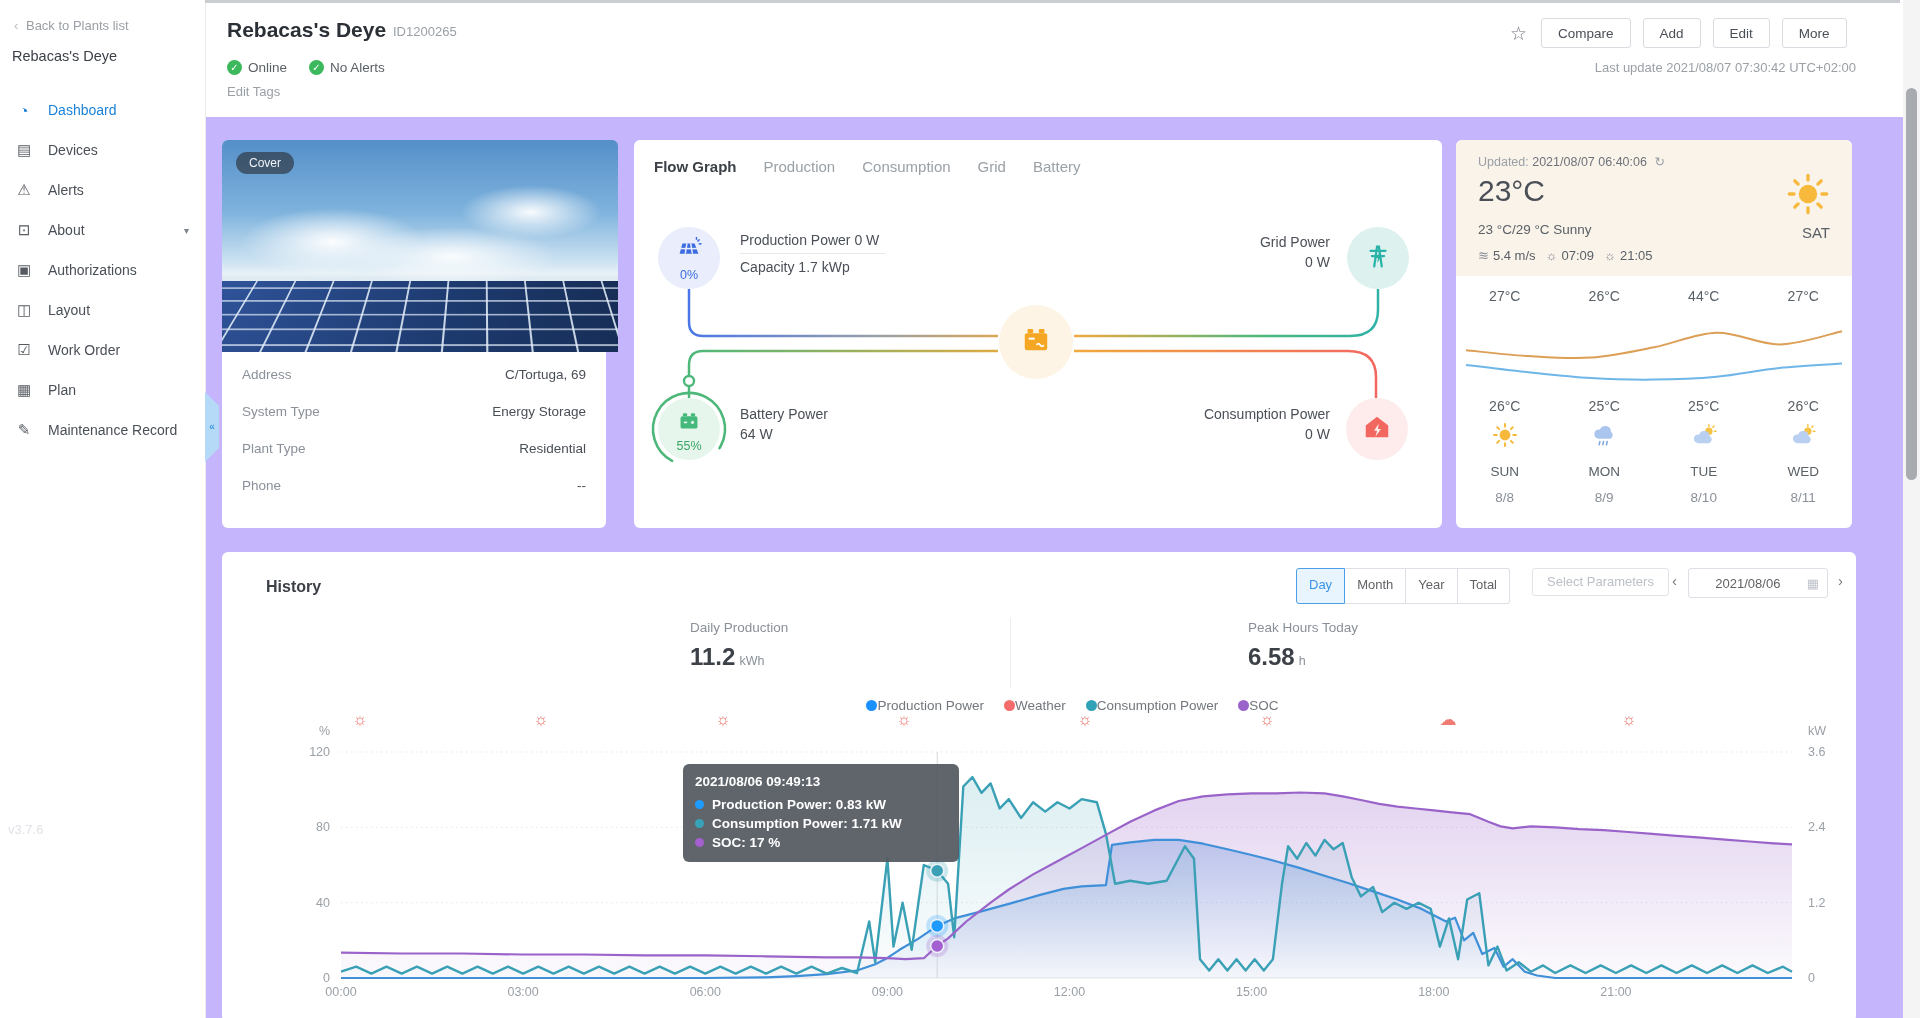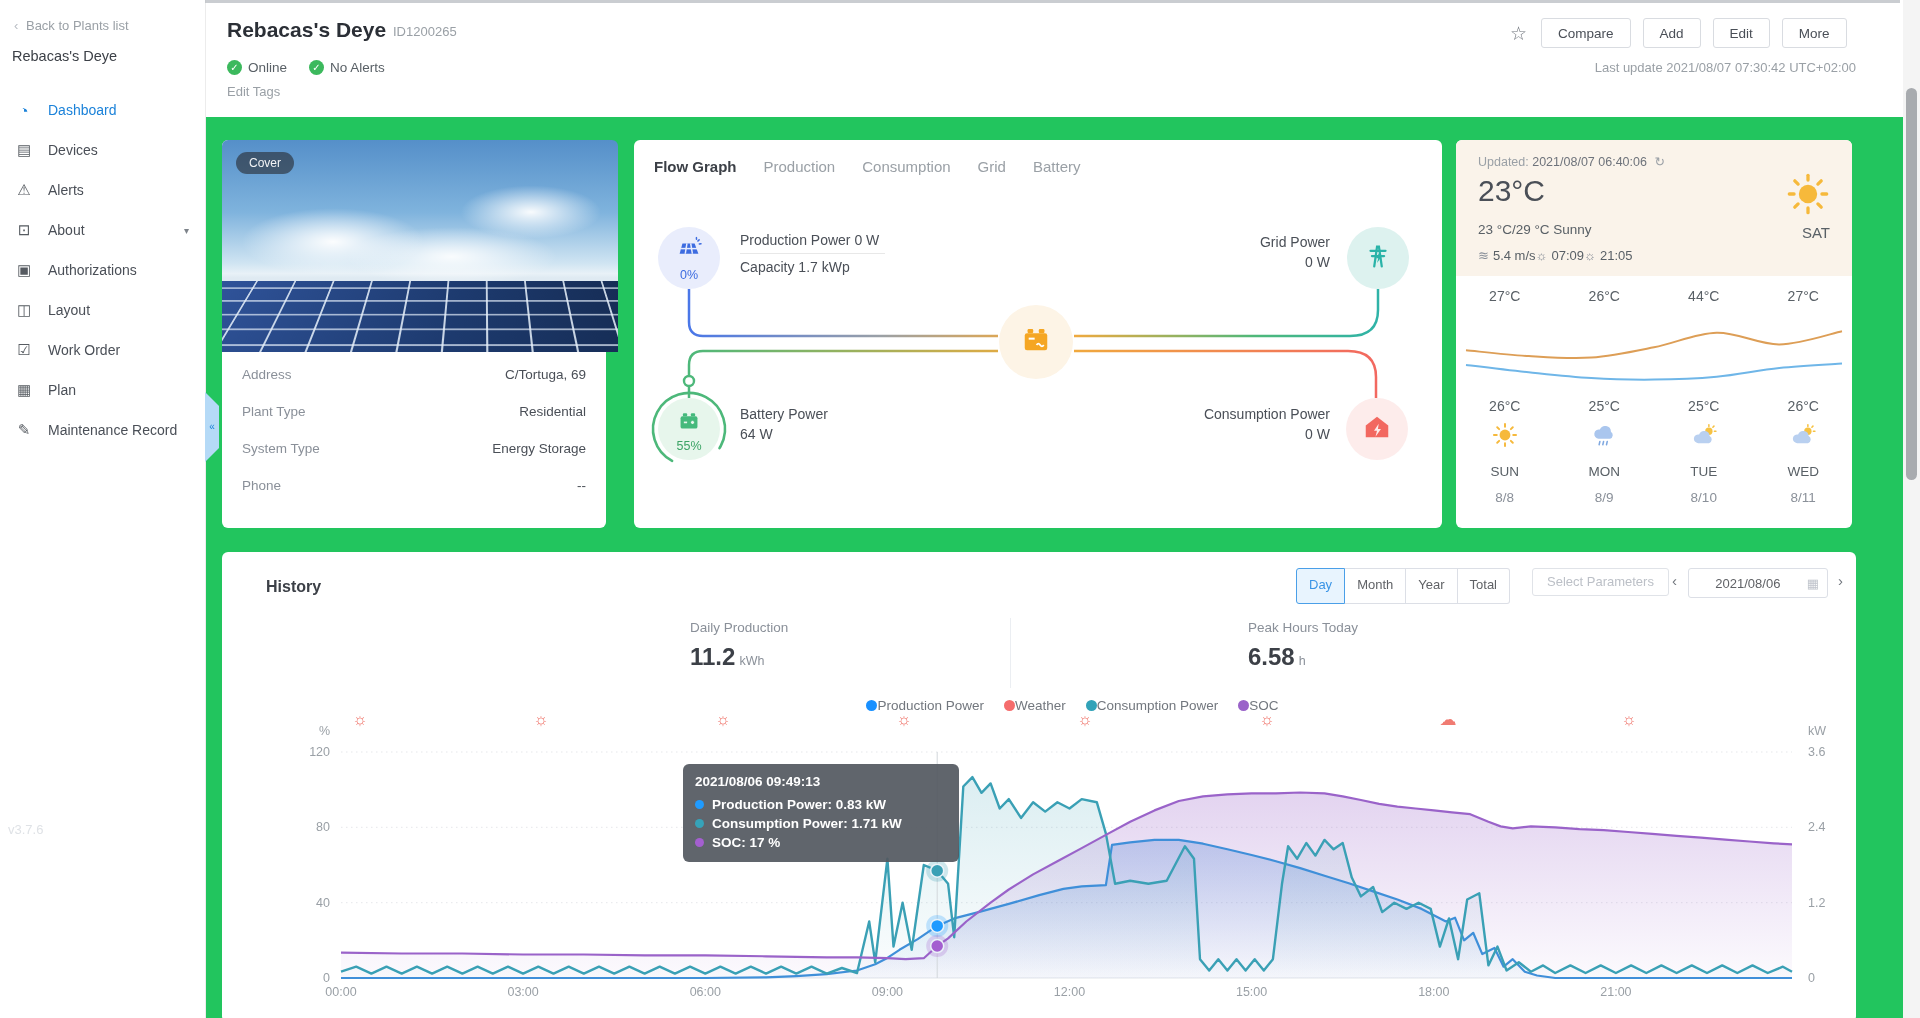--- a/index.html
+++ b/index.html
@@ -1,17 +1,17 @@
 <!DOCTYPE html>
 <html><head>
 <meta charset="utf-8">
 <style>
   html,body{margin:0;padding:0;width:1920px;height:1018px;overflow:hidden;
     font-family:"Liberation Sans",sans-serif;background:#fff;color:#4a4f57;}
-  .page{position:relative;width:1920px;height:1018px;overflow:hidden;background:#22c55e;}
+  .page{position:relative;width:1920px;height:1018px;overflow:hidden;background:#c4b5fd;}
   .abs{position:absolute;}
   
   .sidebar{position:absolute;left:0;top:0;width:205px;height:1018px;background:#fff;
     border-right:1px solid #ececec;z-index:5;}
   .back{position:absolute;left:14px;top:18px;font-size:13px;color:#9aa0a6;cursor:pointer;}
   .back .chev{color:#b9bec4;margin-right:4px;}
   .plant-name{position:absolute;left:12px;top:48px;font-size:14.5px;color:#3c4047;}
   .side-menu{position:absolute;left:0;top:90px;width:205px;}
   .side-item{position:relative;height:40px;display:flex;align-items:center;font-size:14px;
     color:#4a4f57;cursor:pointer;}
@@ -73,21 +73,21 @@
   
   #weather-card{left:1456px;top:140px;width:396px;height:388px;}
   .wx-top{position:absolute;left:0;top:0;width:396px;height:136px;background:#faf3ea;border-radius:6px 6px 0 0;}
   .wx-updated{position:absolute;left:22px;top:14px;font-size:12.5px;color:#9aa0a6;}
   .wx-updated .dt{color:#6e737b;}
   .wx-refresh{color:#9aa0a6;margin-left:4px;cursor:pointer;}
   .wx-temp{position:absolute;left:22px;top:34px;font-size:30px;color:#4a4f57;}
   .wx-sun{position:absolute;left:1786px;top:172px;width:44px;height:44px;}
   .wx-range{position:absolute;left:22px;top:82px;font-size:13.5px;color:#596066;}
   .wx-day{position:absolute;left:330px;top:84px;width:60px;text-align:center;font-size:15px;color:#596066;}
-  .wx-extra{position:absolute;left:22px;top:108px;font-size:13px;color:#596066;display:flex;gap:0;}
+  .wx-extra{position:absolute;left:22px;top:108px;font-size:13px;color:#596066;display:flex;gap:10px;}
   .wx-extra .wi{color:#8a9099;margin-right:4px;}
   .fc-row{position:absolute;left:20px;width:356px;display:flex;gap:42px;}
   .fc-cell{flex:1;text-align:center;}
   .fc-high{top:148px;font-size:14px;color:#596066;}
   .fc-low{top:258px;font-size:14px;color:#596066;}
   .fc-icons{top:282px;height:28px;}
   .fc-days{top:324px;font-size:13.5px;color:#596066;}
   .fc-dates{top:350px;font-size:13.5px;color:#8a9099;}
   
   #history-card{left:222px;top:552px;width:1634px;height:470px;}
@@ -213,26 +213,26 @@
     <div class="cover">
       <div class="panels"></div>
       <div class="cover-badge">Cover</div>
     </div>
     <div class="info-rows" id="info-rows">
         <div class="irow">
           <div class="k">Address</div>
           <div class="v">C/Tortuga, 69</div>
         </div>
         <div class="irow">
+          <div class="k">System Type</div>
+          <div class="v">Energy Storage</div>
+        </div>
+        <div class="irow">
           <div class="k">Plant Type</div>
           <div class="v">Residential</div>
-        </div>
-        <div class="irow">
-          <div class="k">System Type</div>
-          <div class="v">Energy Storage</div>
         </div>
         <div class="irow">
           <div class="k">Phone</div>
           <div class="v">--</div>
         </div>
       </div>
   </section>
 
   <section class="card" id="flow-card">
     <div class="flow-tabs" id="flow-tabs">

